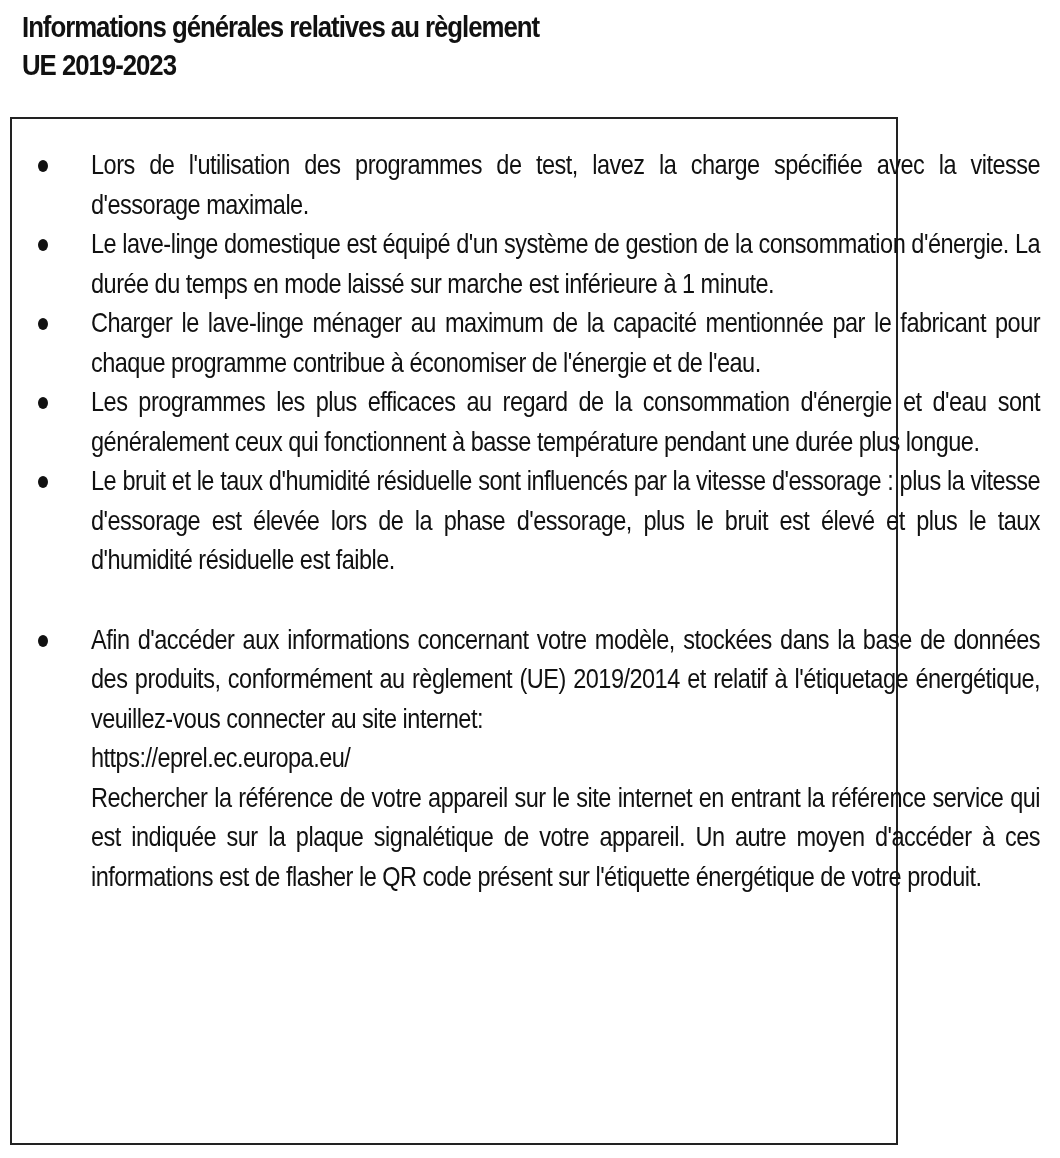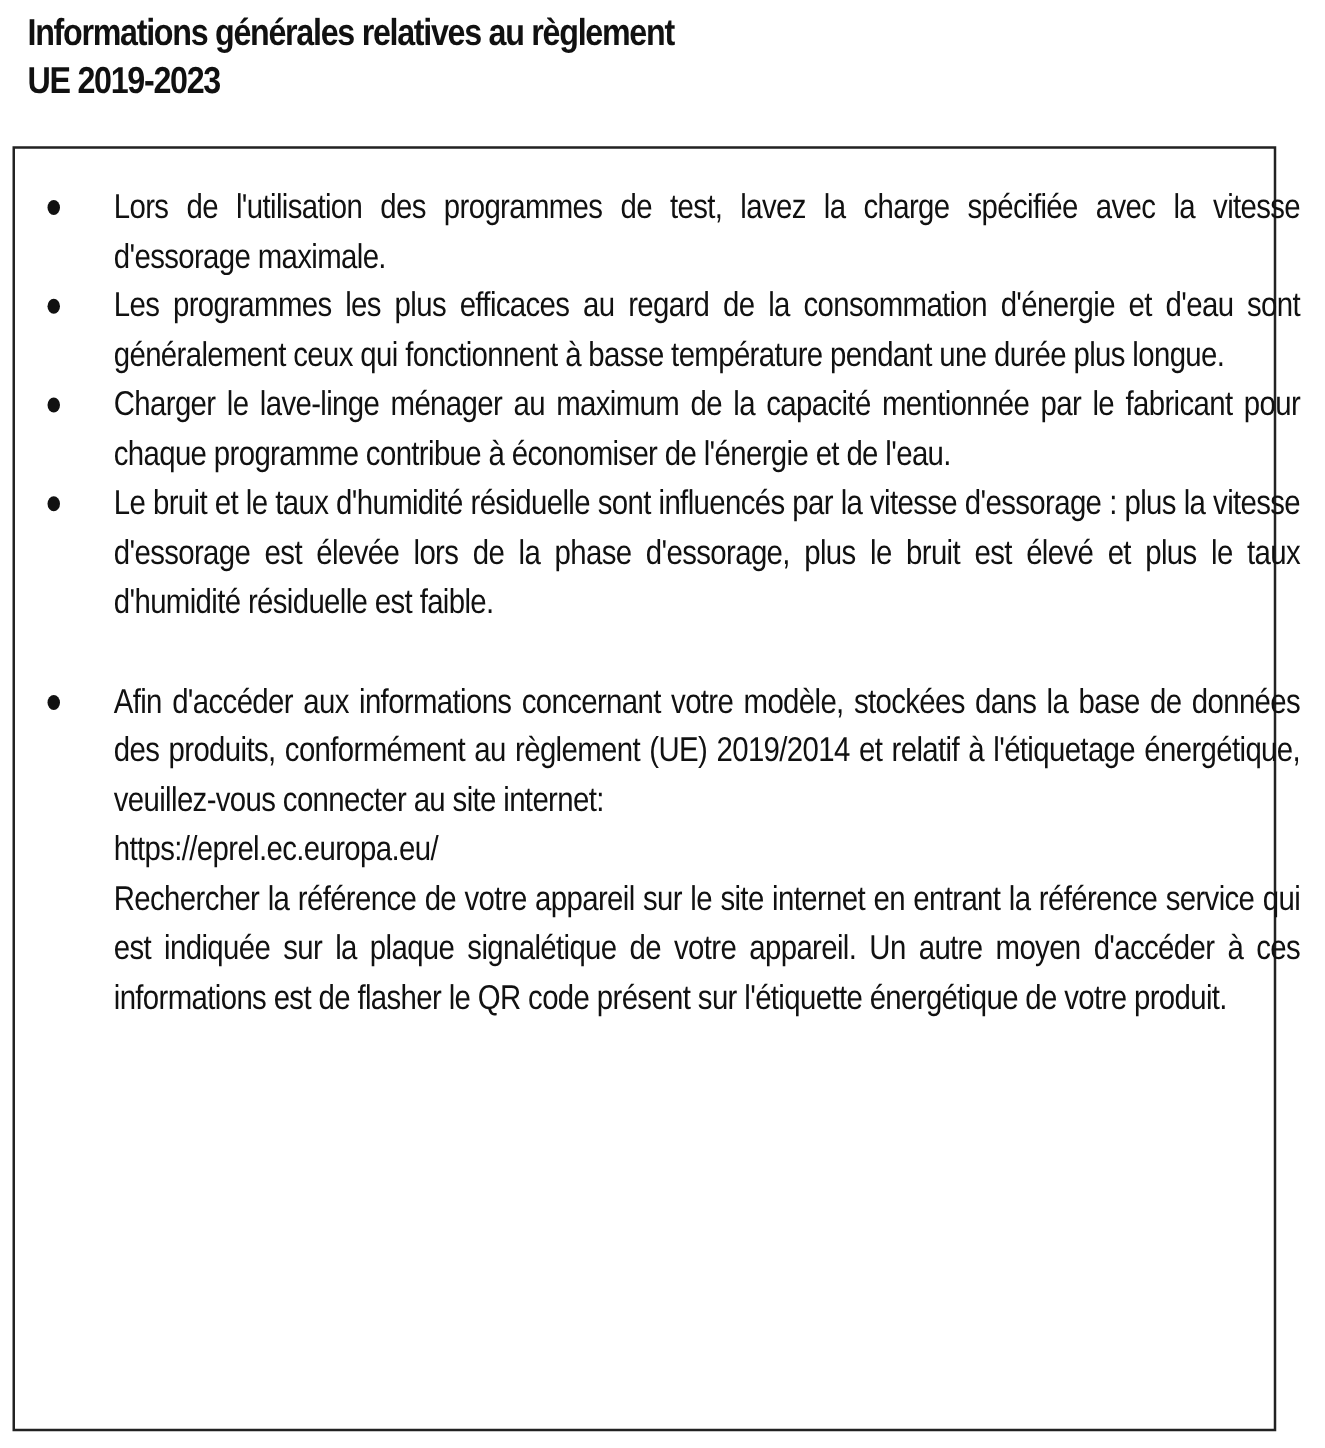--- a/index.html
+++ b/index.html
@@ -4,21 +4,21 @@
   <style>
     html, body { margin: 0; padding: 0; background: #ffffff; }
     body { width: 1060px; height: 1158px; position: relative; overflow: hidden; color: #111; }
     .title {
       position: absolute; left: 22px; top: 8px;
       font-family: "Liberation Sans", sans-serif; font-weight: bold;
       font-size: 30px; line-height: 38px; letter-spacing: -1.2px;
       transform: scaleX(0.86); transform-origin: left top; white-space: nowrap;
     }
     .box {
-      position: absolute; left: 10px; top: 117px; width: 1011px; height: 1028px;
+      position: absolute; left: 10px; top: 117px; width: 888px; height: 1028px;
       border: 2px solid #222; box-sizing: border-box;
     }
     .list { position: absolute; left: 0; top: 26px; width: 100%; }
     .item { position: relative; margin-bottom: 0; }
     .bullet {
       position: absolute; left: 26px; top: 15px; width: 10px; height: 12px;
       border-radius: 50%; background: #111;
     }
     .text-wrap {
       margin-left: 79px; width: 1110px;
@@ -42,27 +42,33 @@
   <div class="list">
     <div class="item">
       <span class="bullet"></span>
       <div class="text-wrap">
           <div class="text">Lors de l'utilisation des programmes de test, lavez la charge spécifiée avec la vitesse d'essorage maximale.</div>
         </div>
     </div>
     <div class="item">
       <span class="bullet"></span>
       <div class="text-wrap">
-          <div class="text">Les programmes les plus efficaces au regard de la consommation d'énergie et d'eau sont généralement ceux qui fonctionnent à basse température pendant une durée plus longue.</div>
+          <div class="text">Le lave-linge domestique est équipé d'un système de gestion de la consommation d'énergie. La durée du temps en mode laissé sur marche est inférieure à 1 minute.</div>
         </div>
     </div>
     <div class="item">
       <span class="bullet"></span>
       <div class="text-wrap">
           <div class="text">Charger le lave-linge ménager au maximum de la capacité mentionnée par le fabricant pour chaque programme contribue à économiser de l'énergie et de l'eau.</div>
+        </div>
+    </div>
+    <div class="item">
+      <span class="bullet"></span>
+      <div class="text-wrap">
+          <div class="text">Les programmes les plus efficaces au regard de la consommation d'énergie et d'eau sont généralement ceux qui fonctionnent à basse température pendant une durée plus longue.</div>
         </div>
     </div>
     <div class="item">
       <span class="bullet"></span>
       <div class="text-wrap">
           <div class="text">Le bruit et le taux d'humidité résiduelle sont influencés par la vitesse d'essorage : plus la vitesse d'essorage est élevée lors de la phase d'essorage, plus le bruit est élevé et plus le taux d'humidité résiduelle est faible.</div>
         </div>
     </div>
     <div class="gap"></div>
     <div class="item">

